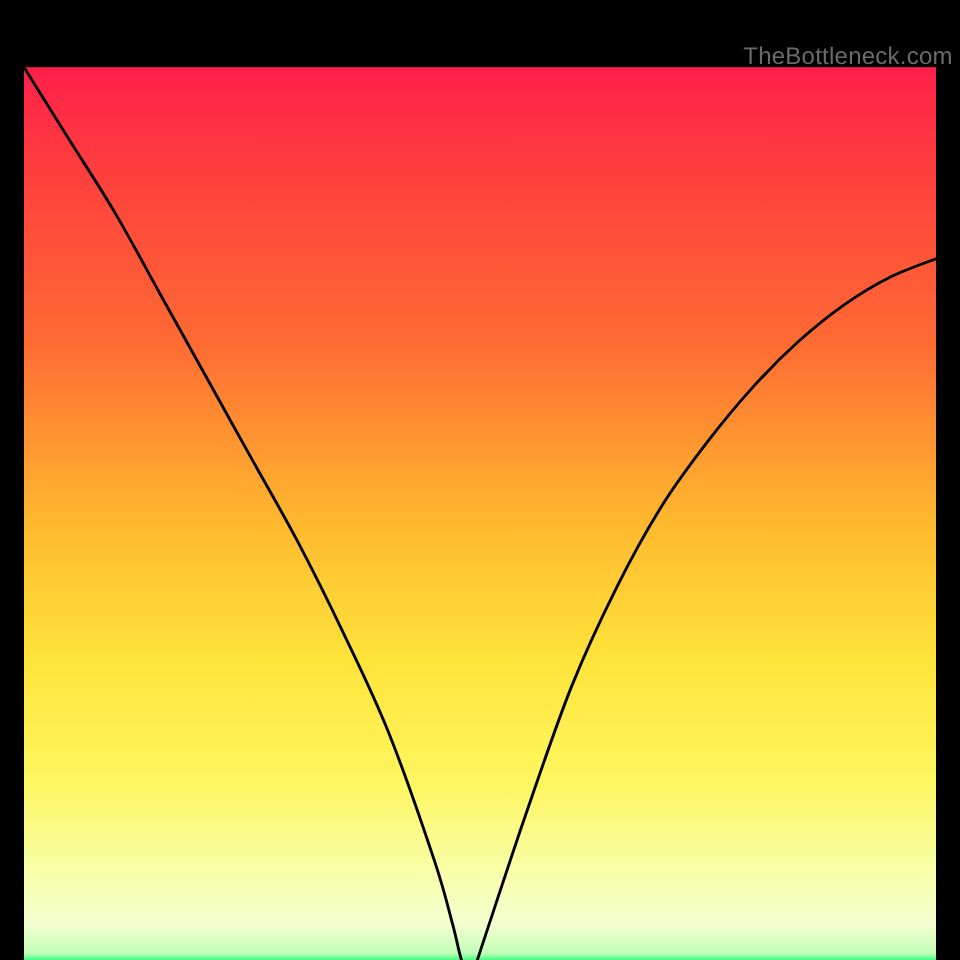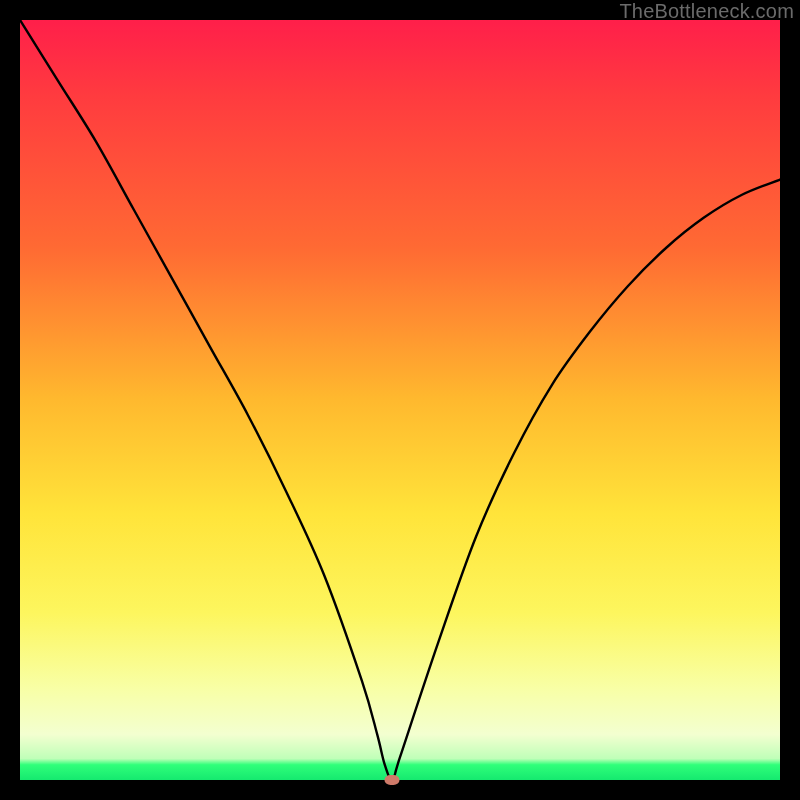--- a/index.html
+++ b/index.html
@@ -9,20 +9,21 @@
     height: 800px;
     background: #000;
     font-family: Arial, Helvetica, sans-serif;
     overflow: hidden;
   }
   .outer {
     position: relative;
     width: 800px;
     height: 748px;
     background: #000;
+    margin-top: 36px;
   }
   .plot {
     position: absolute;
     left: 20px;
     top: 20px;
     width: 760px;
     height: 760px;
     
     background: linear-gradient(
       to bottom,

